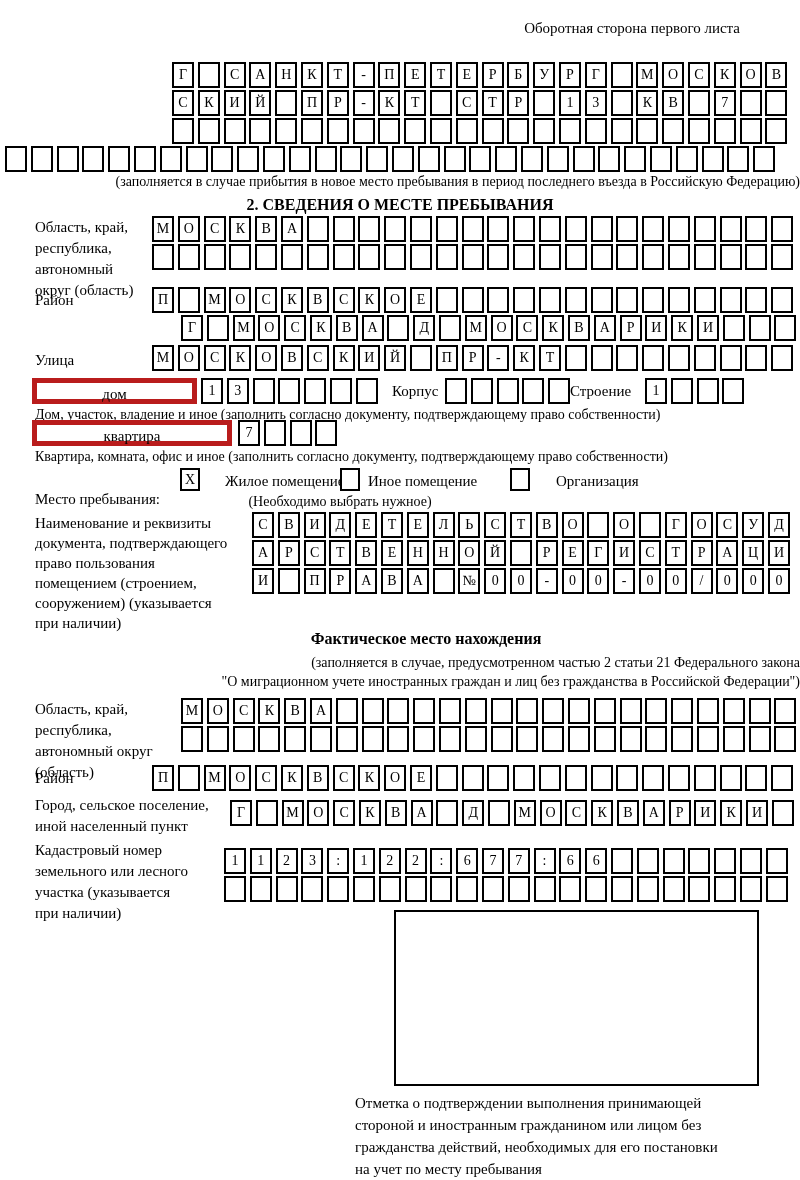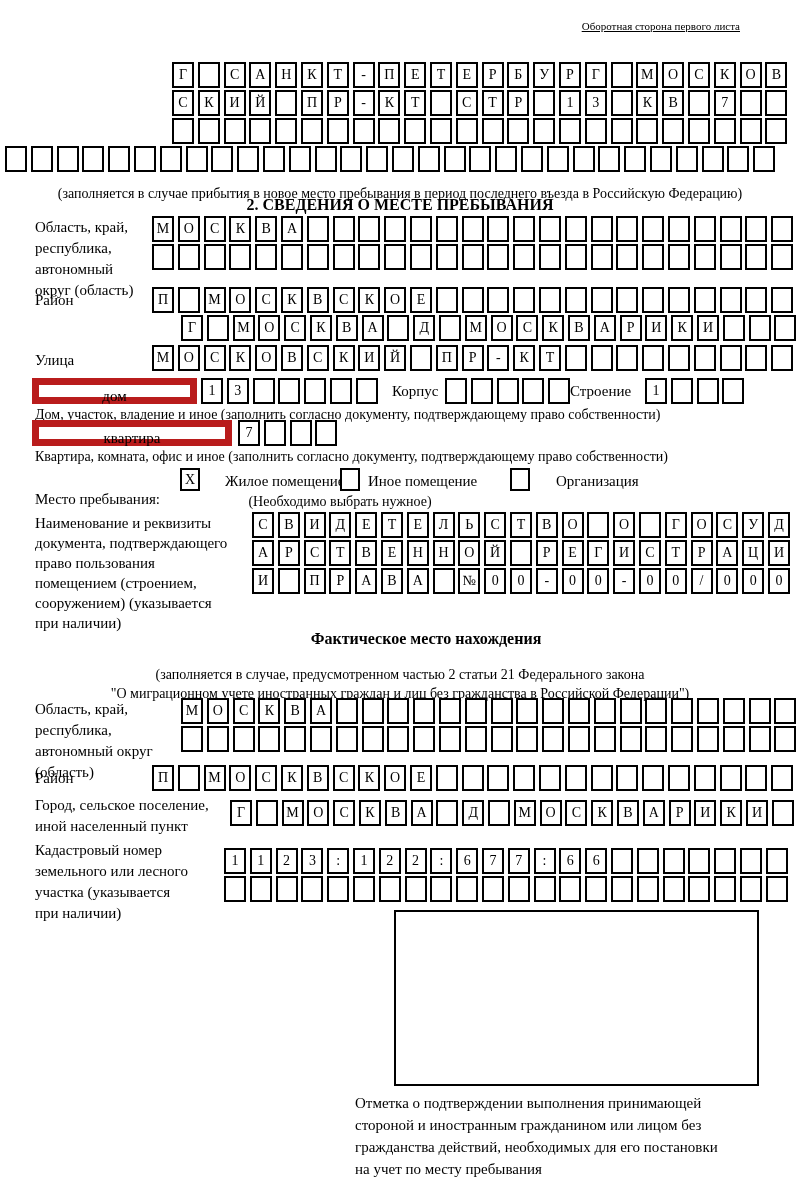--- a/index.html
+++ b/index.html
@@ -1,31 +1,31 @@
 <!DOCTYPE html>
 <html><head>
 <meta charset="utf-8">
 <style>
   html,body { margin:0; padding:0; background:#fff; }
   .form {
     position:relative; width:800px; height:1180px; background:#fff;
     font-family:"Liberation Serif","DejaVu Serif",serif; color:#000;
   }
   .lbl { position:absolute; font-size:15px; line-height:21px; white-space:nowrap; }
-  .corner { position:absolute; font-size:11px;text-decoration:underline; }
+  .corner { position:absolute; font-size:15px; }
   .title { position:absolute; width:100%; text-align:center; font-weight:bold; font-size:16px; white-space:nowrap; }
-  .note { position:absolute; width:100%; text-align:center; font-size:14px;margin-top:12px; }
+  .note { position:absolute; width:100%; text-align:right; font-size:14px; }
   .note-left { position:absolute; font-size:14px; white-space:nowrap; }
   .grid-row { position:absolute; display:flex; gap:3.8px; }
   .cell {
     box-sizing:border-box; width:22px; height:26px; border:2px solid #000;
     font-size:14px; line-height:21px; text-align:center; flex:0 0 auto; background:#fff;
   }
   .widebox {
-    position:absolute; box-sizing:border-box; border:7px solid #b91c1c; height:26px;
+    position:absolute; box-sizing:border-box; border:5px solid #b91c1c; height:26px;
     text-align:center; font-size:15px; line-height:22px; background:#fff;
   }
   .cb {
     position:absolute; box-sizing:border-box; width:20px; height:23px; border:2px solid #000;
     text-align:center; font-size:14px; line-height:19px; background:#fff;
   }
   .stamp { position:absolute; box-sizing:border-box; border:2px solid #000; background:#fff; }
   .caption { position:absolute; text-align:left; font-size:15px; line-height:22px; }
 </style>
 </head>

